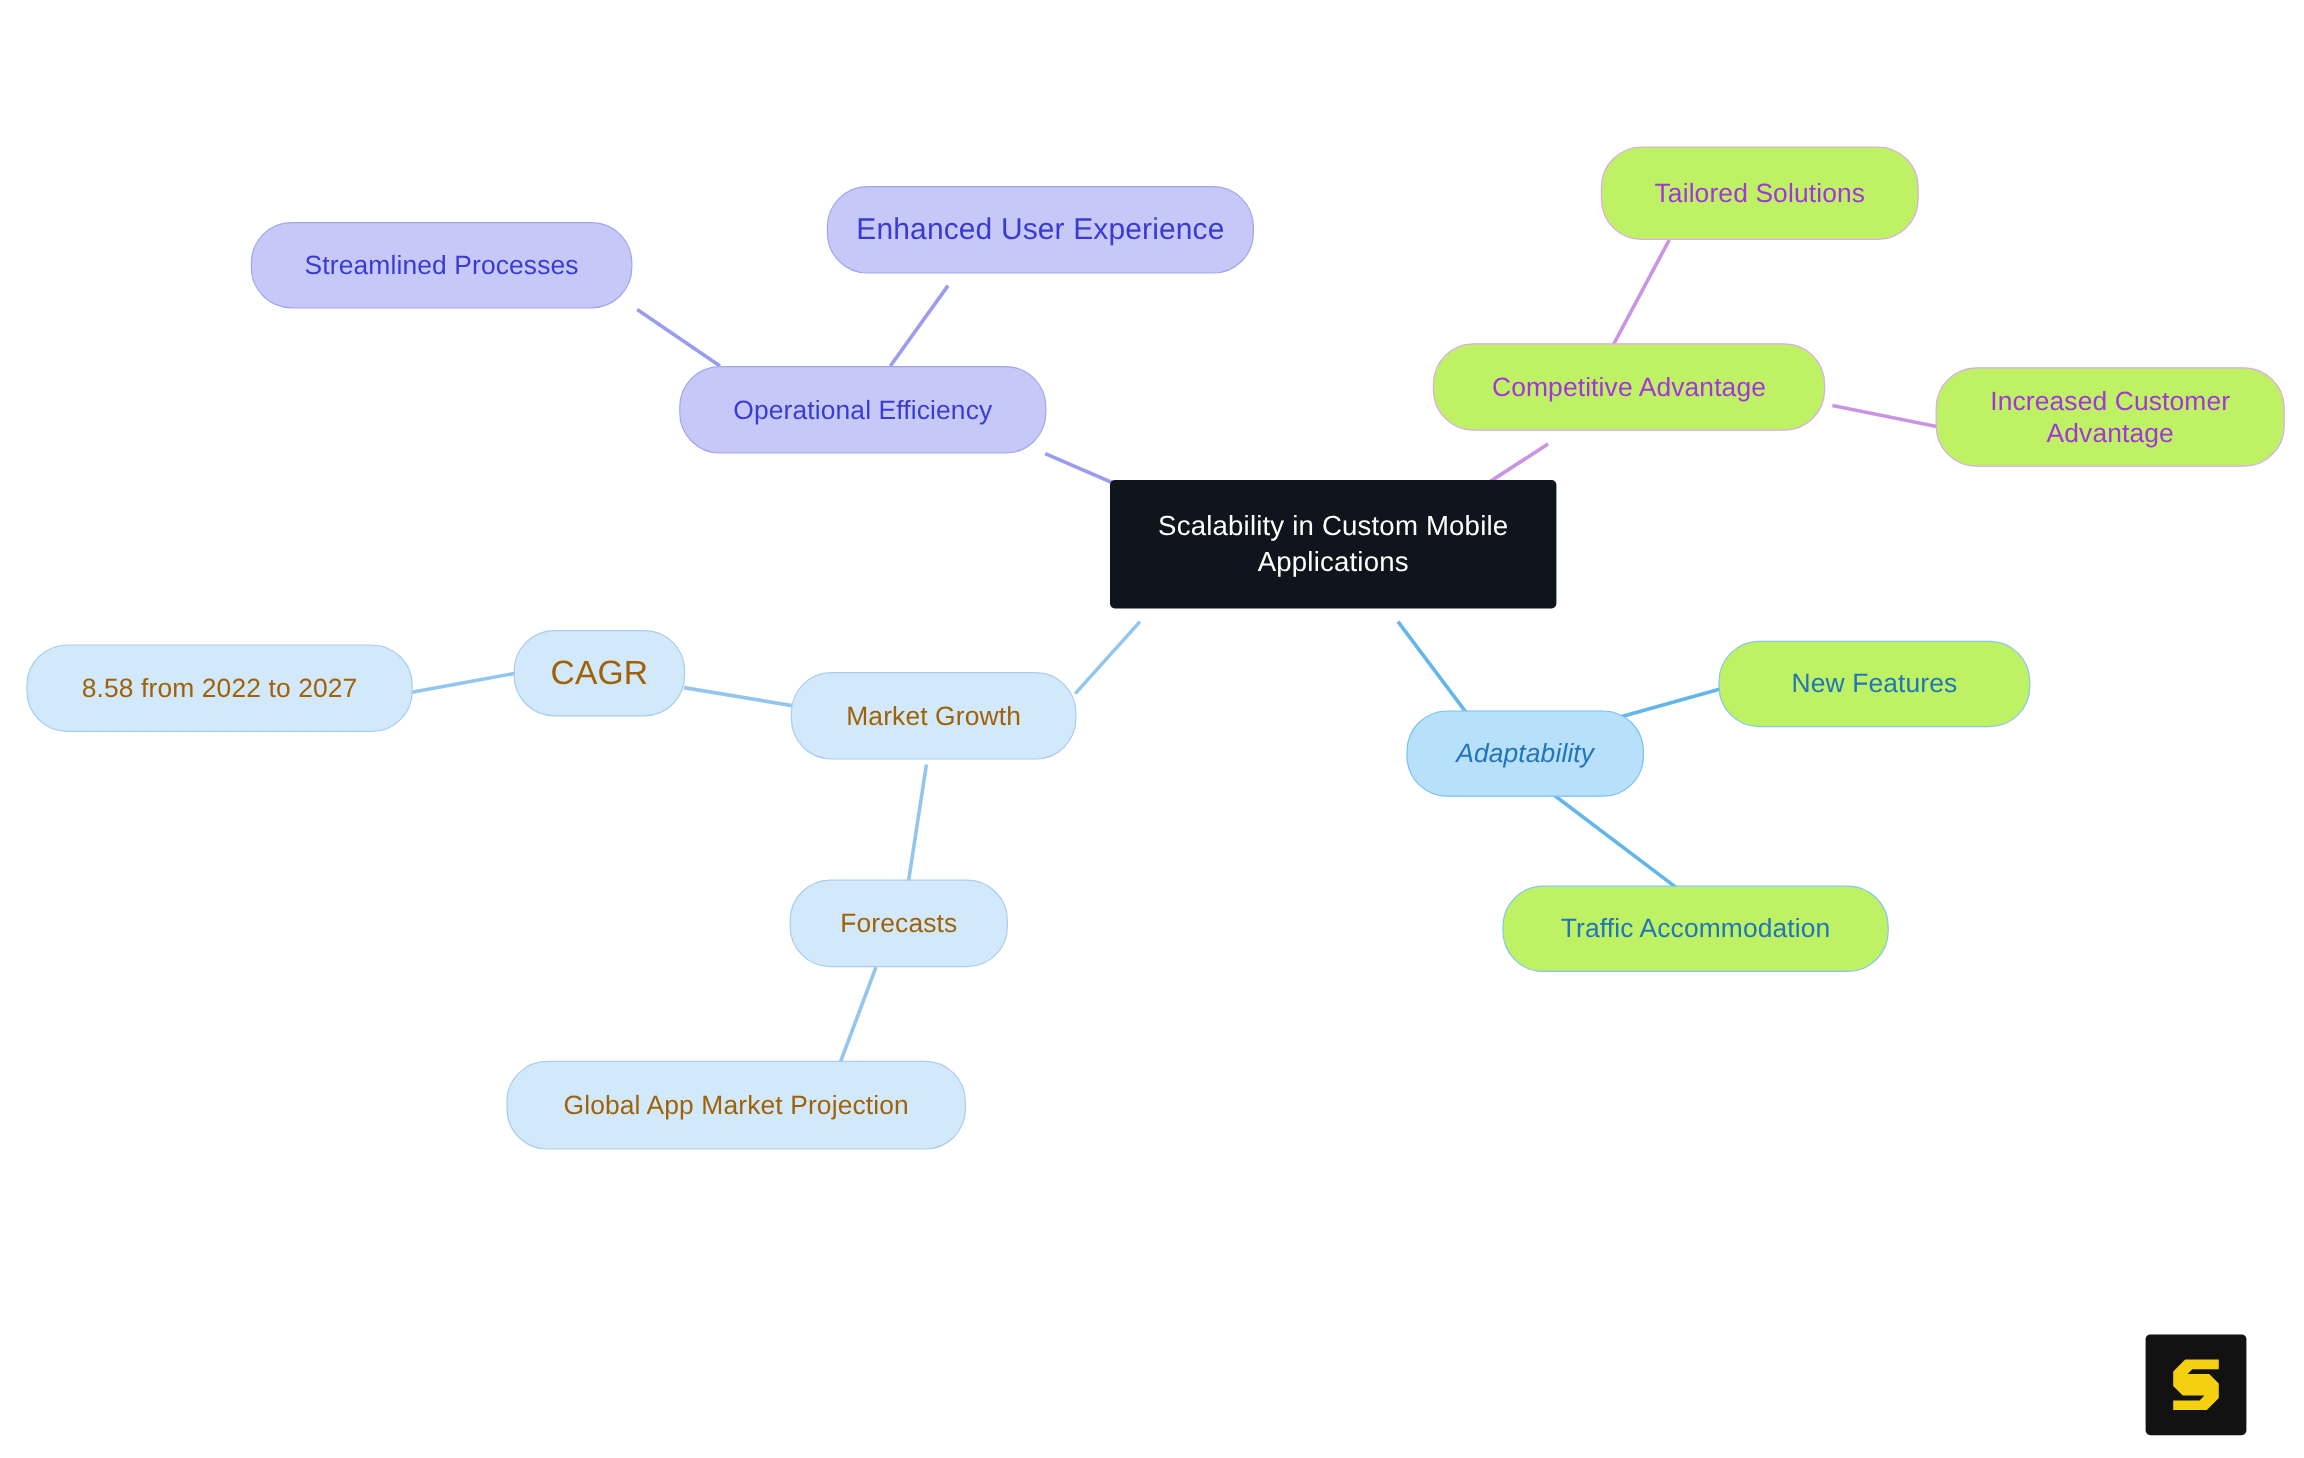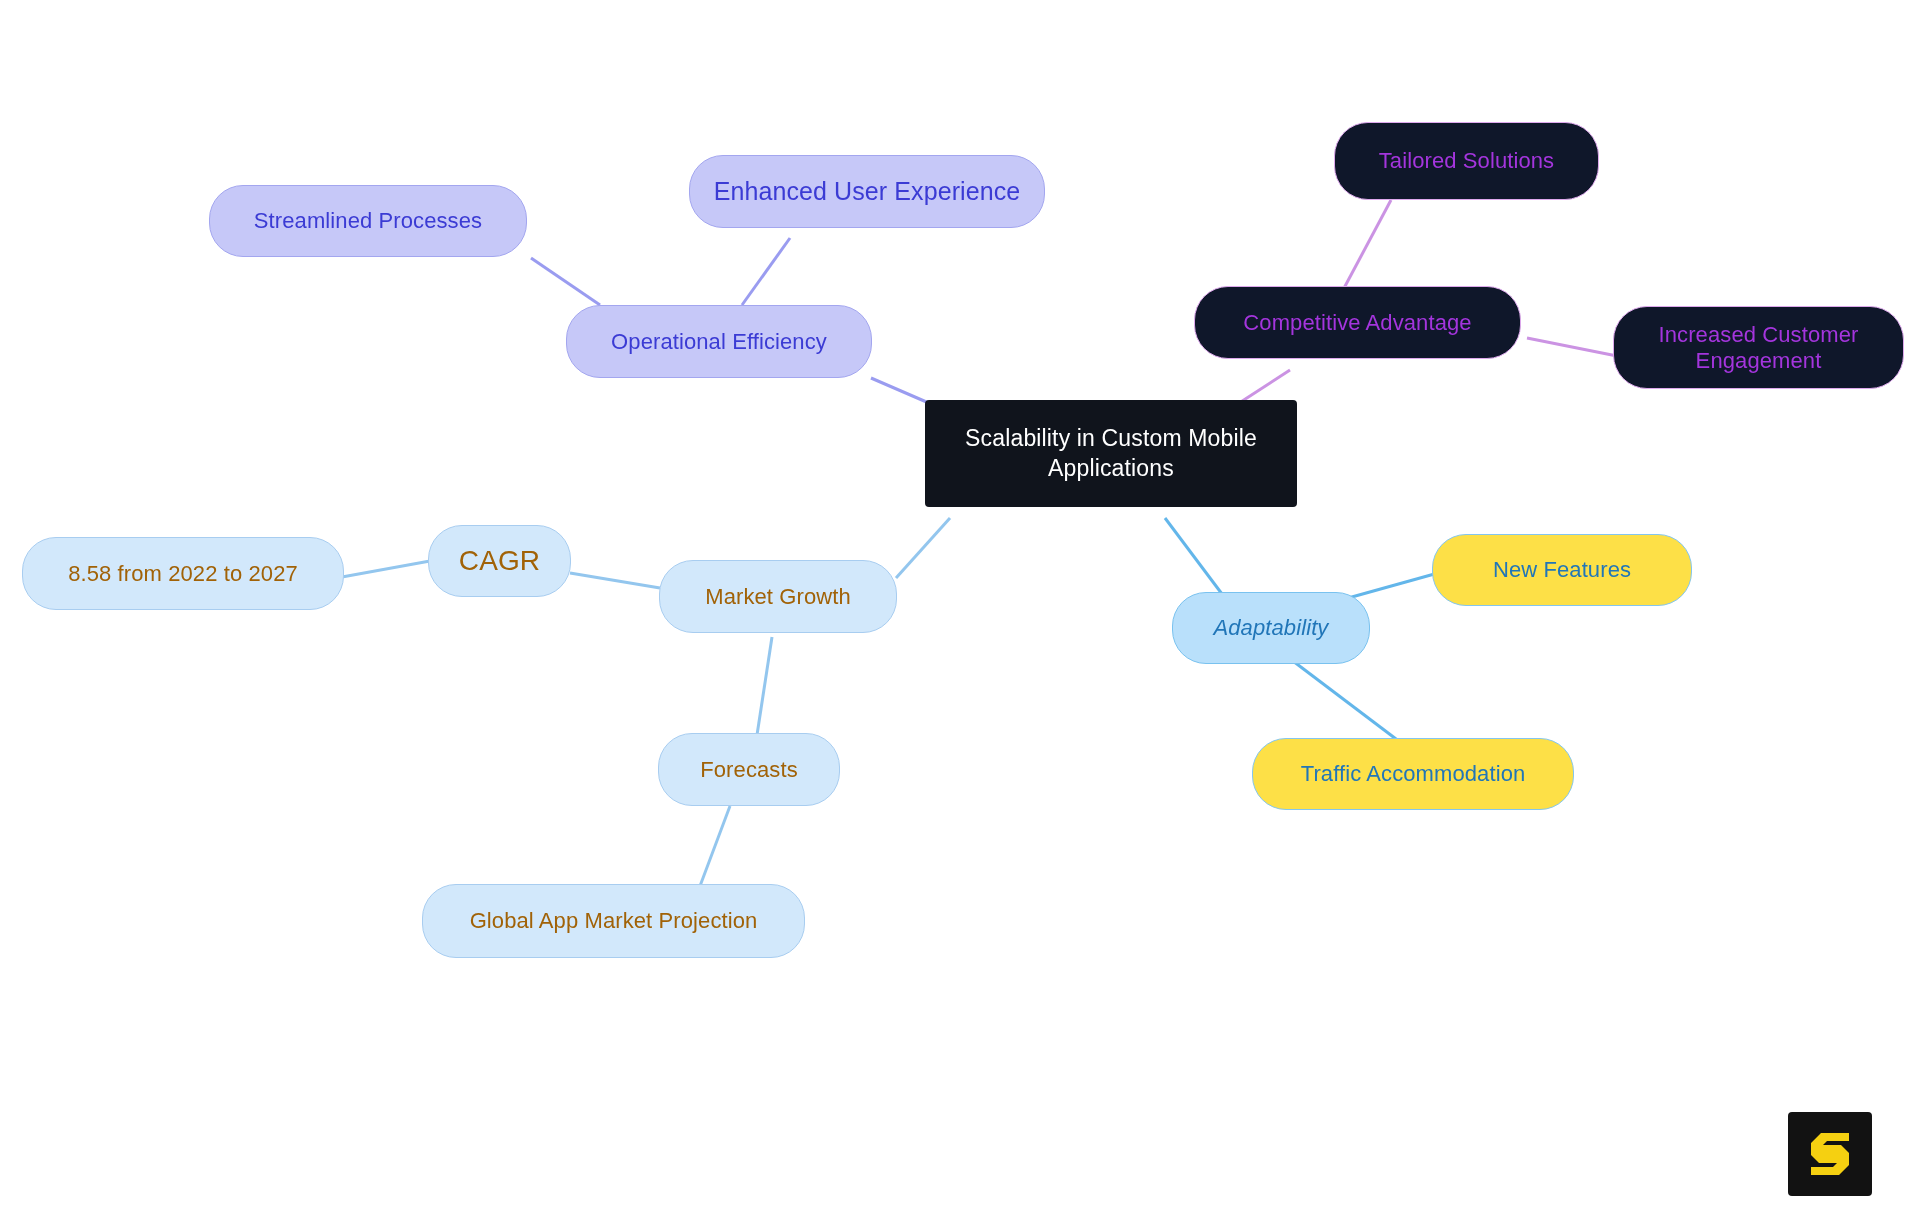--- a/index.html
+++ b/index.html
@@ -53,36 +53,36 @@
     font-size: 23px;
     line-height: 1.28;
     letter-spacing: 0.15px;
   }
   .node.lavender {
     background: #c6c8f8;
     border-color: #a3a6ef;
     color: #3b3bd4;
   }
   .node.lilac {
-    background: #0f172a;
+    background: #bef264;
     border-color: #dda8ec;
     color: #a435dd;
   }
   .node.sky {
     background: #d2e8fb;
     border-color: #a8cdf0;
     color: #a16207;
   }
   .node.sky-deep {
     background: #b9e0fb;
     border-color: #79c2ef;
     color: #2176b8;
   }
   .node.sky-mid {
-    background: #fde047;
+    background: #bef264;
     border-color: #84c6ef;
     color: #2176b8;
   }
   #logo-badge {
     position: absolute;
     left: 1788px;
     top: 1112px;
     width: 84px;
     height: 84px;
     background: #121212;
@@ -126,21 +126,21 @@
 
   <div class="node lavender" style="left:689px; top:155px; width:356px; height:73px; font-size:25px;">Enhanced User Experience</div>
 
   <div class="node lavender" style="left:566px; top:305px; width:306px; height:73px; font-size:22px;">Operational Efficiency</div>
 
   <div class="node lilac" style="left:1334px; top:122px; width:265px; height:78px; font-size:22px;">Tailored Solutions</div>
 
   <div class="node lilac" style="left:1194px; top:286px; width:327px; height:73px; font-size:22px;">Competitive Advantage</div>
 
   <div class="node lilac" style="left:1613px; top:306px; width:291px; height:83px; font-size:22px;">Increased Customer
-Engagement</div>
+Advantage</div>
 
   <div class="node sky" style="left:22px; top:537px; width:322px; height:73px; font-size:22px;">8.58 from 2022 to 2027</div>
 
   <div class="node sky" style="left:428px; top:525px; width:143px; height:72px; font-size:28px;">CAGR</div>
 
   <div class="node sky" style="left:659px; top:560px; width:238px; height:73px; font-size:22px;">Market Growth</div>
 
   <div class="node sky" style="left:658px; top:733px; width:182px; height:73px; font-size:22px;">Forecasts</div>
 
   <div class="node sky" style="left:422px; top:884px; width:383px; height:74px; font-size:22px;">Global App Market Projection</div>

